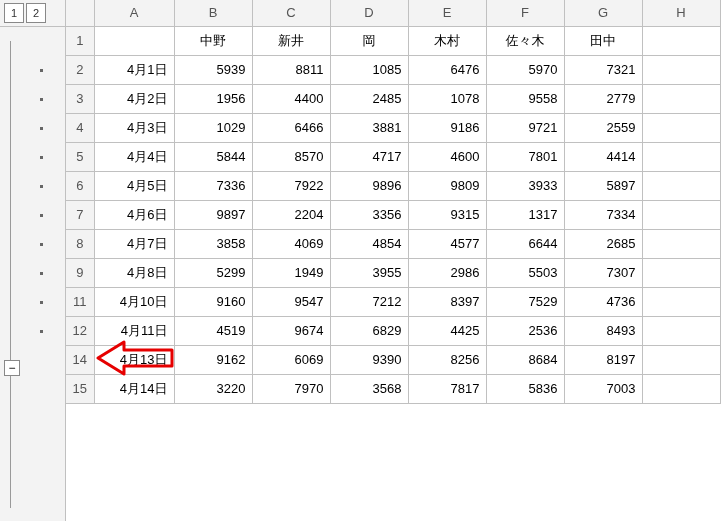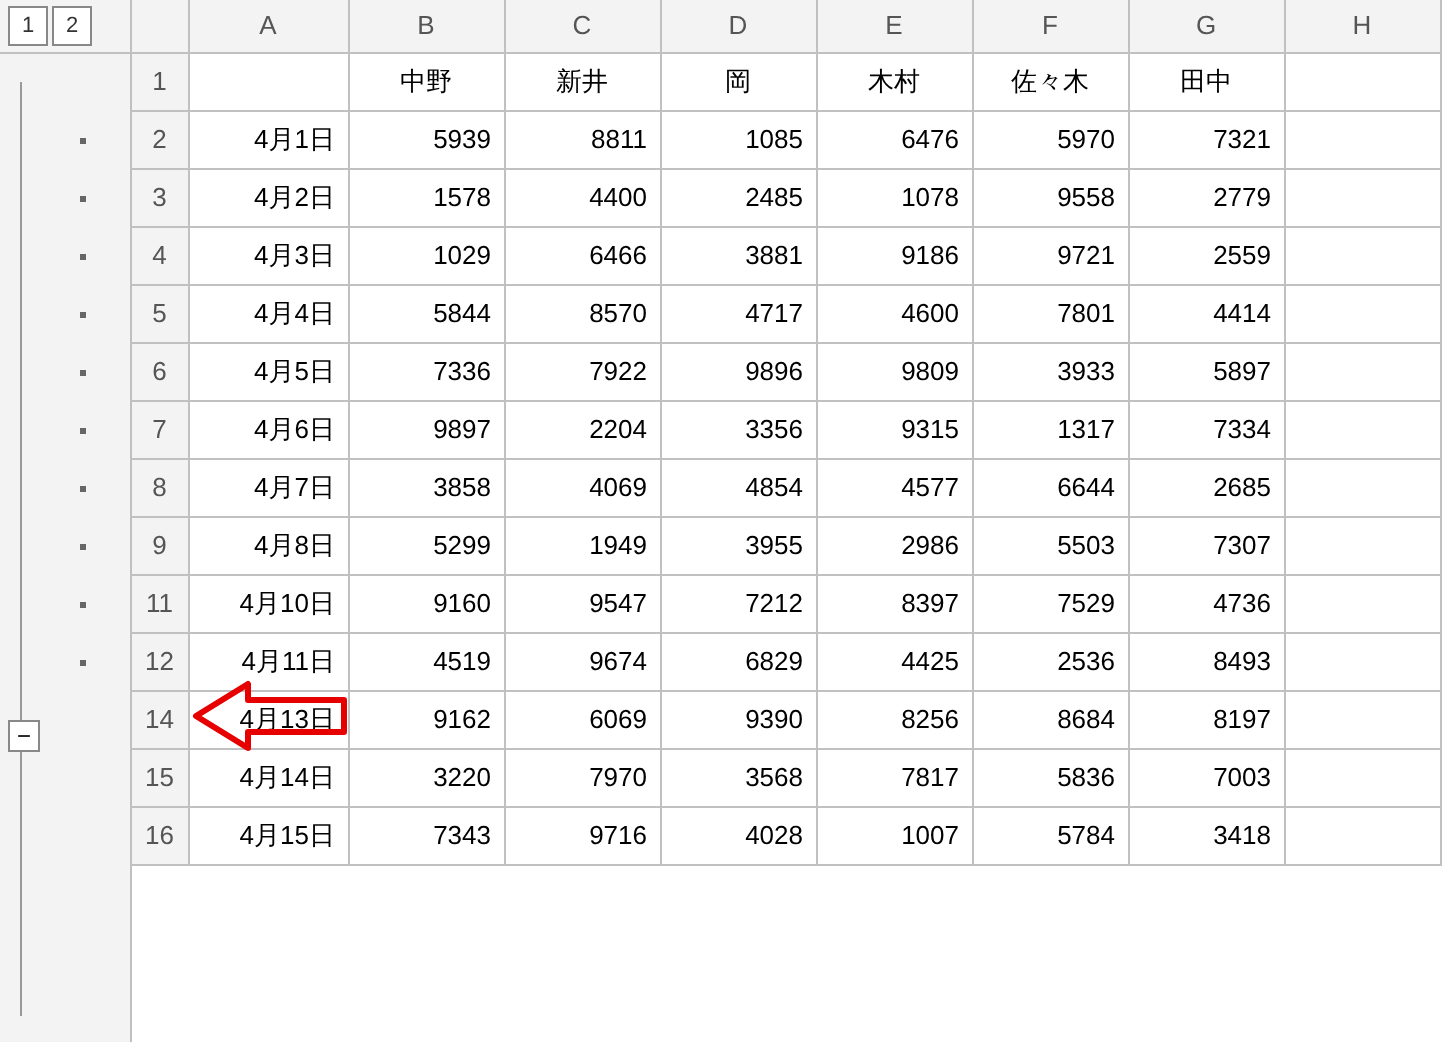--- a/index.html
+++ b/index.html
@@ -222,21 +222,21 @@
             <td class="">8811</td>
             <td class="">1085</td>
             <td class="">6476</td>
             <td class="">5970</td>
             <td class="">7321</td>
             <td class="empty"></td>
           </tr>
           <tr>
             <th class="rowhdr">3</th>
             <td class="date-cell">4月2日</td>
-            <td class="">1578</td>
+            <td class="">1956</td>
             <td class="">4400</td>
             <td class="">2485</td>
             <td class="">1078</td>
             <td class="">9558</td>
             <td class="">2779</td>
             <td class="empty"></td>
           </tr>
           <tr>
             <th class="rowhdr">4</th>
             <td class="date-cell">4月3日</td>
@@ -340,31 +340,20 @@
             <th class="rowhdr">15</th>
             <td class="date-cell">4月14日</td>
             <td class="">3220</td>
             <td class="">7970</td>
             <td class="">3568</td>
             <td class="">7817</td>
             <td class="">5836</td>
             <td class="">7003</td>
             <td class="empty"></td>
           </tr>
-          <tr>
-            <th class="rowhdr">16</th>
-            <td class="date-cell">4月15日</td>
-            <td class="">7343</td>
-            <td class="">9716</td>
-            <td class="">4028</td>
-            <td class="">1007</td>
-            <td class="">5784</td>
-            <td class="">3418</td>
-            <td class="empty"></td>
-          </tr>
         </tbody>
     </table>
 
     <svg class="arrow" viewBox="0 0 78 36">
       <path d="M2 18 L28 2 L28 10 L76 10 L76 26 L28 26 L28 34 Z" fill="none" stroke="#e60000" stroke-width="3" stroke-linejoin="round"></path>
     </svg>
   </div>
 
 </div>
 

